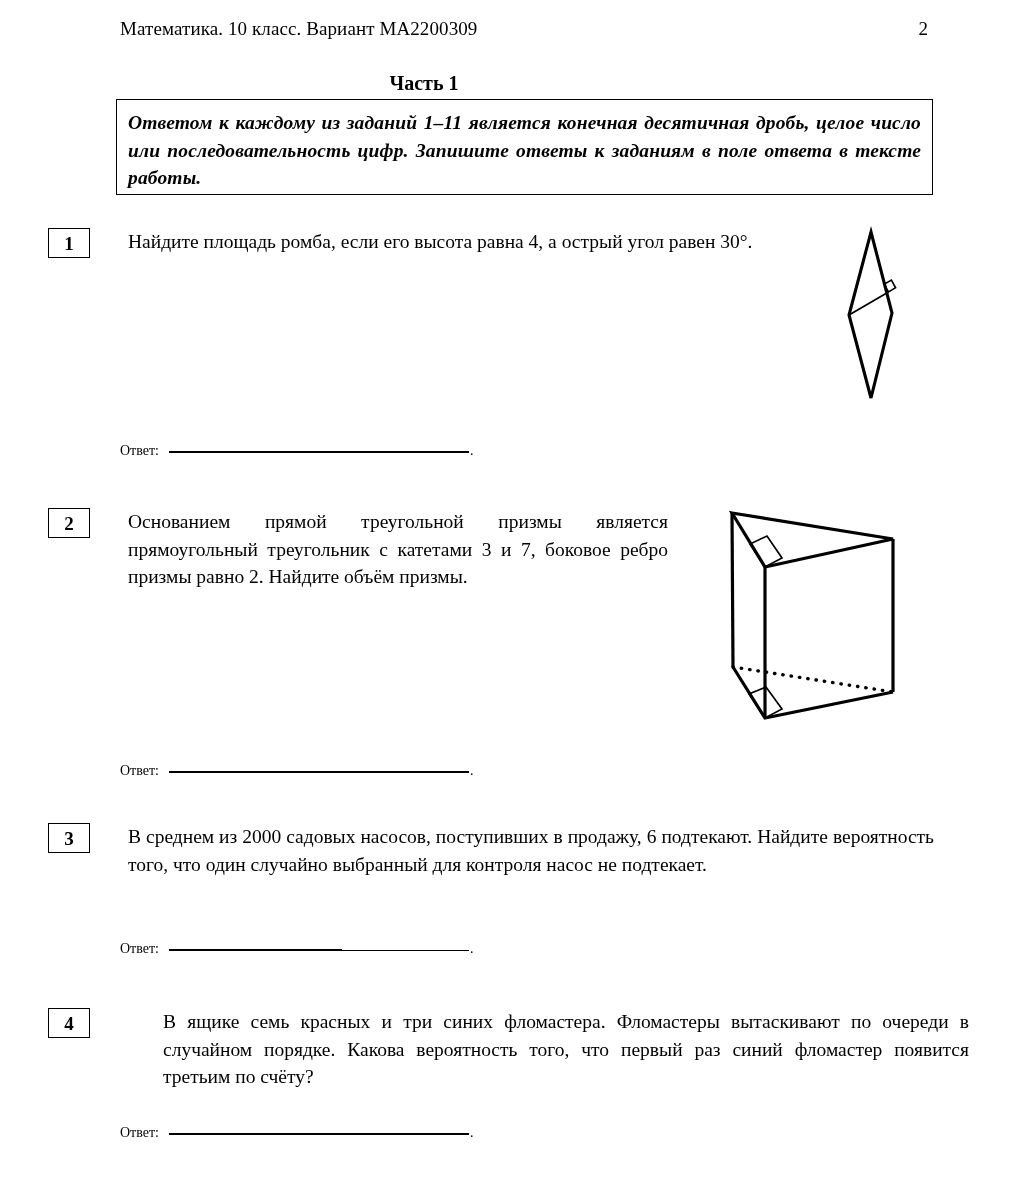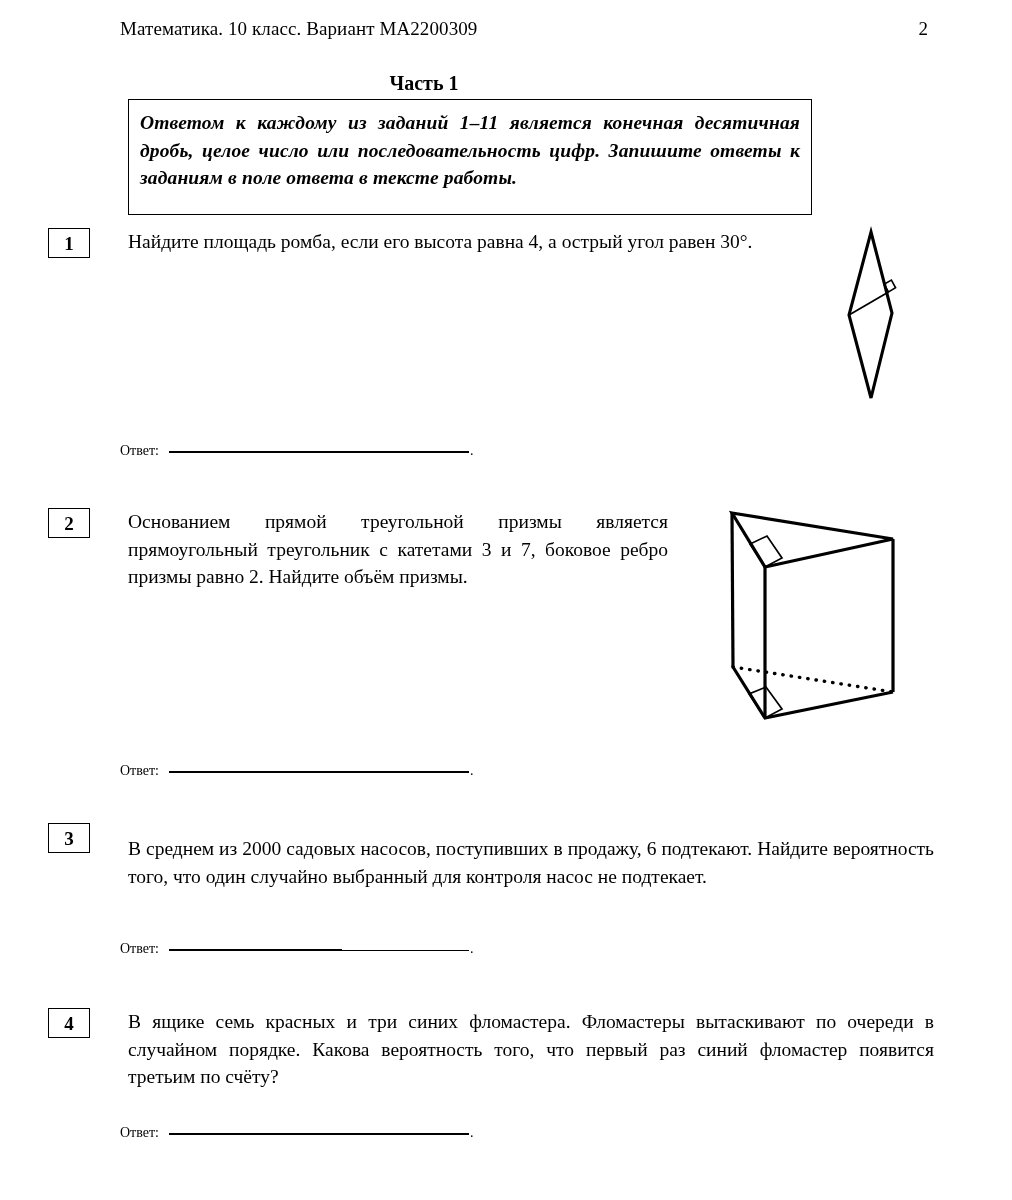--- a/index.html
+++ b/index.html
@@ -44,25 +44,25 @@
     width: 848px;
     text-align: center;
     font-size: 20px;
     font-weight: bold;
   }
 
   
   .instr-box {
     position: absolute;
     top: 99px;
-    left: 128px;
-    width: 684px;
+    left: 116px;
+    width: 817px;
     border: 1.6px solid #000;
     box-sizing: border-box;
-    padding: 9px 11px 22px 11px;
+    padding: 9px 11px 2px 11px;
   }
   .instr-box p {
     margin: 0;
     font-weight: bold;
     font-style: italic;
     font-size: 19.5px;
     line-height: 1.42;
     text-align: justify;
     text-align-last: left;
     letter-spacing: .15px;
@@ -210,34 +210,34 @@
   </div>
 
   <div class="answer-row" style="top:763px;">
     <span class="answer-label">Ответ:</span>
     <span class="answer-rule"></span>
     <span class="answer-dot">.</span>
   </div>
 
   <div class="task" style="top:823px;">
     <div class="task-num">3</div>
-    <div class="task-body" style="width:806px;margin-top:12px;">
+    <div class="task-body" style="width:806px;">
       <p class="task-text">В среднем из 2000 садовых насосов, поступивших в продажу, 6 подтекают. Найдите вероятность того, что один случайно выбранный для контроля насос не подтекает.</p>
     </div>
   </div>
 
   <div class="answer-row" style="top:941px;">
     <span class="answer-label">Ответ:</span>
     <span class="answer-rule split"></span>
     <span class="answer-dot" style="margin-left:301px;">.</span>
   </div>
 
   <div class="task" style="top:1008px;">
     <div class="task-num">4</div>
-    <div class="task-body" style="width:806px;">
+    <div class="task-body" style="width:806px;margin-left:35px;">
       <p class="task-text">В ящике семь красных и три синих фломастера. Фломастеры вытаскивают по очереди в случайном порядке. Какова вероятность того, что первый раз синий фломастер появится третьим по счёту?</p>
     </div>
   </div>
 
   <div class="answer-row" style="top:1125px;">
     <span class="answer-label">Ответ:</span>
     <span class="answer-rule"></span>
     <span class="answer-dot">.</span>
   </div>
 

